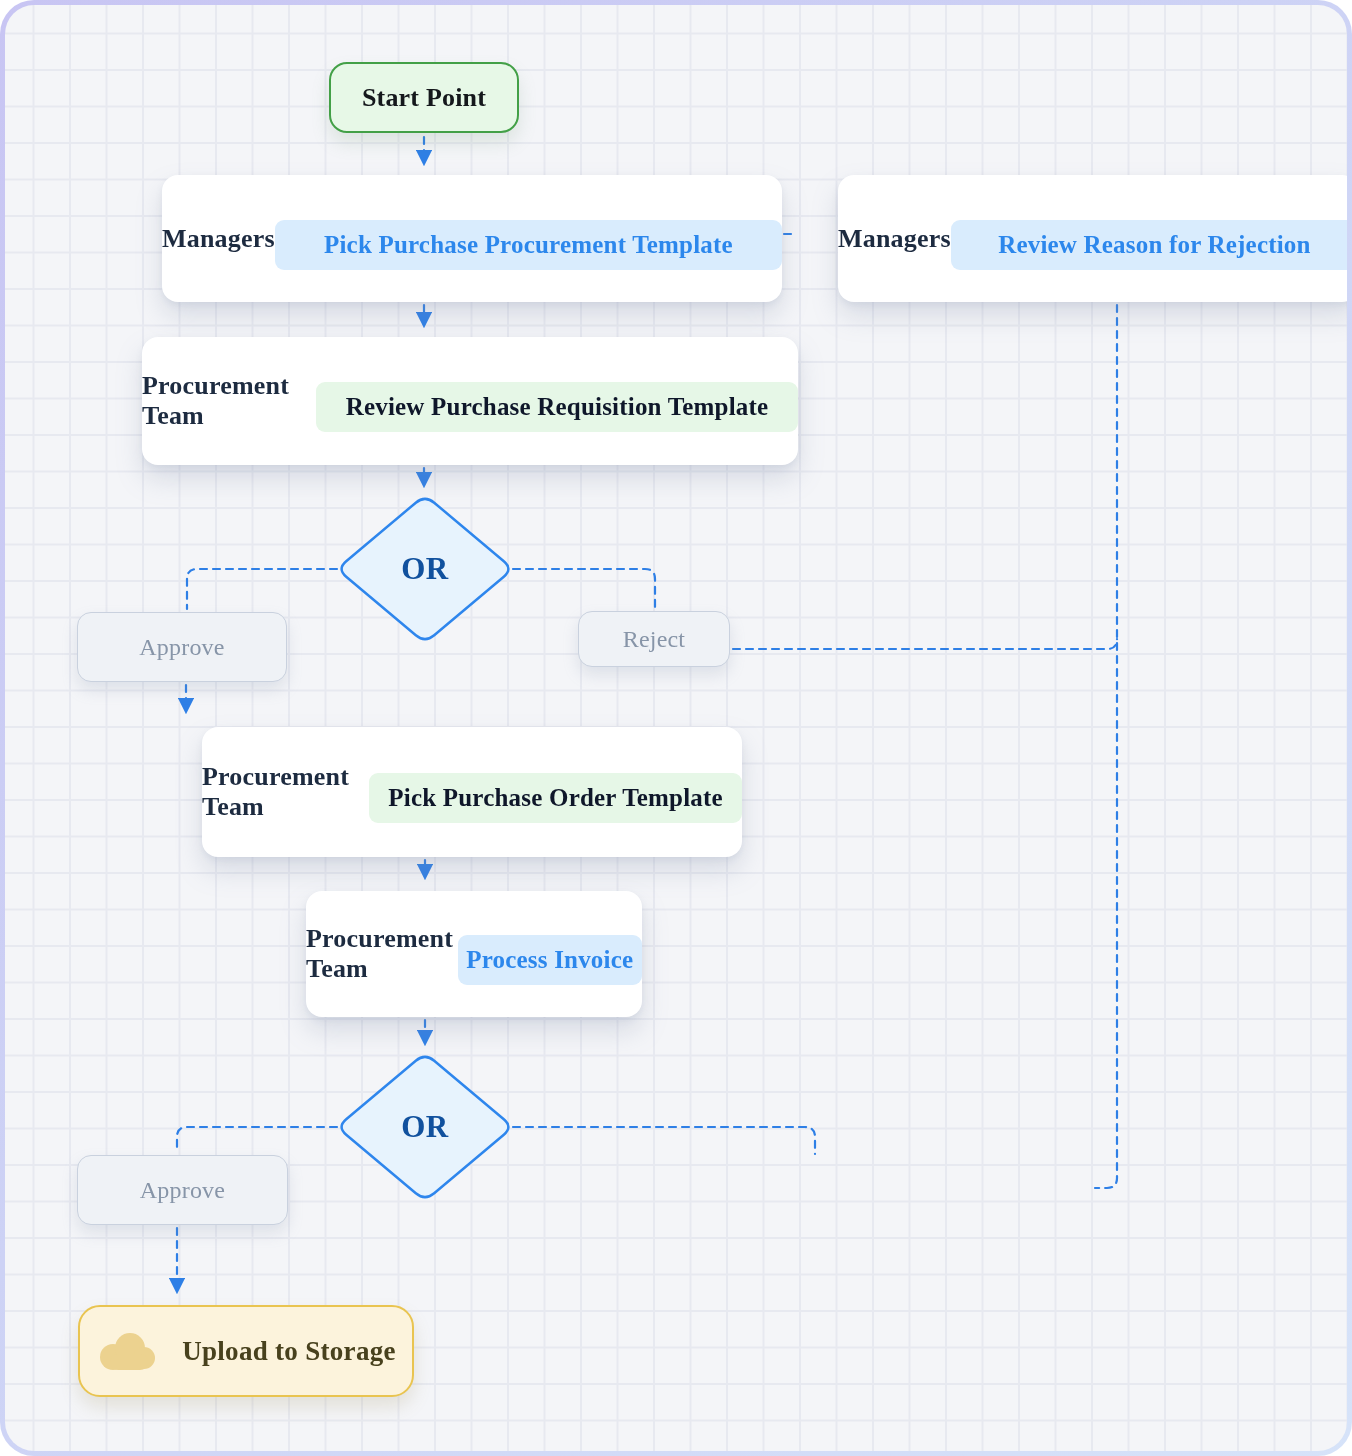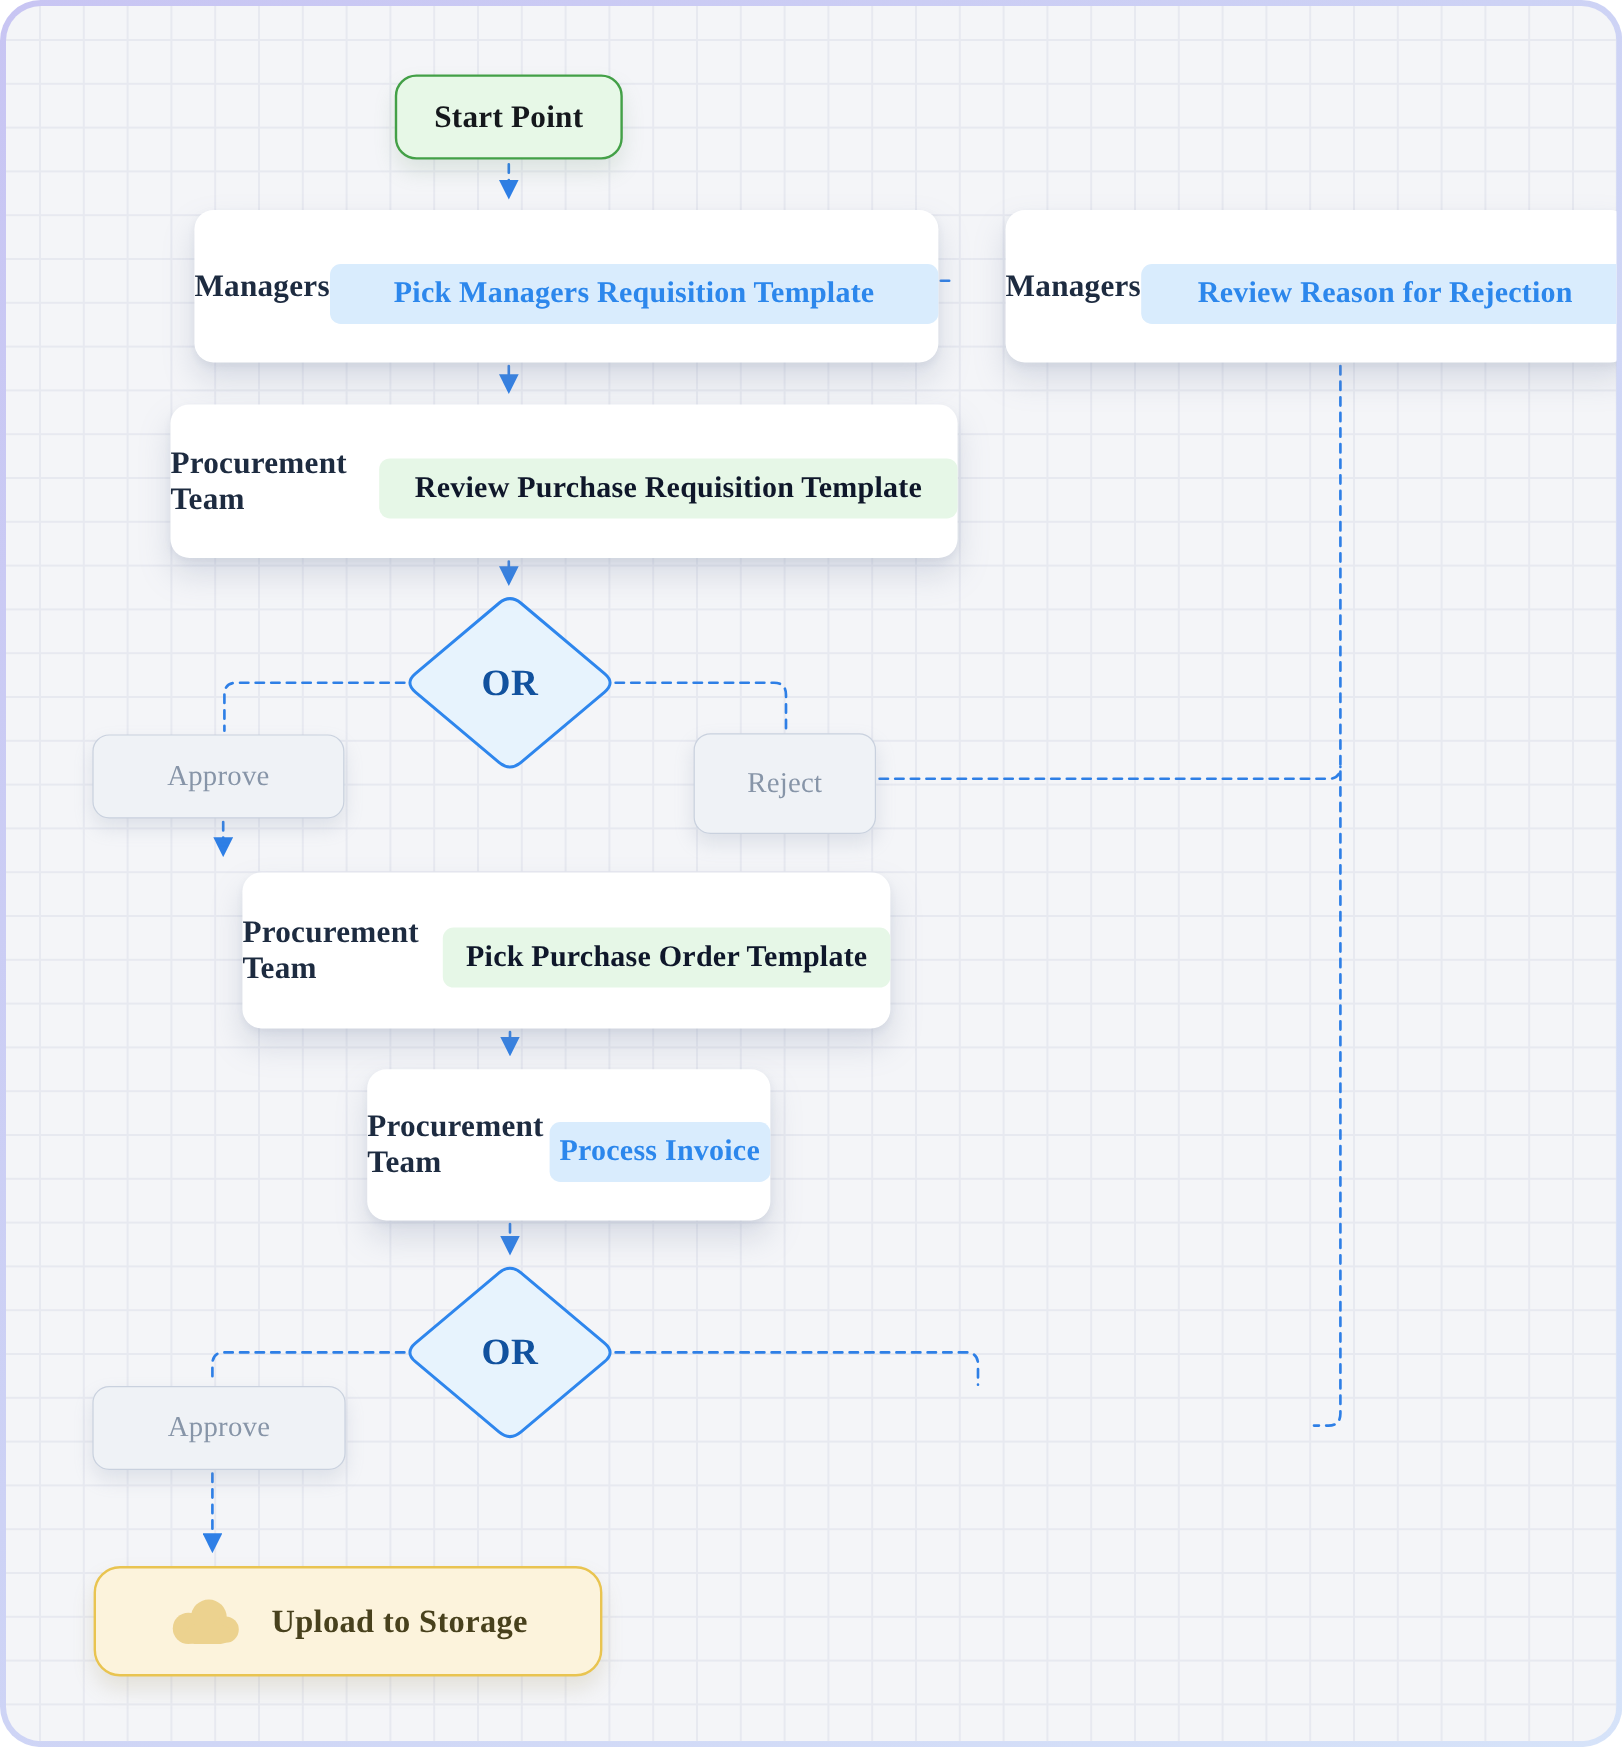--- a/index.html
+++ b/index.html
@@ -64,26 +64,26 @@
   }
   .upload .upload-text{color:#48411d;font-size:27px;font-weight:600;letter-spacing:.3px;}
   .cloud{width:62px;height:44px;display:block;}
 
   
   .n-start   {left:324px;top:57px;  width:190px;height:71px;}
   .n-mgrL    {left:112px;top:170px; width:620px;height:127px;}
   .n-mgrR    {left:788px;top:170px; width:520px;height:127px;}
   .n-proc1   {left:92px; top:332px; width:656px;height:128px;}
   .n-appr1   {left:72px; top:607px; width:210px;height:70px;}
-  .n-reject  {left:573px;top:606px; width:152px;height:84px;}
+  .n-reject  {left:573px;top:606px; width:152px;height:56px;}
   .n-proc2   {left:152px;top:722px; width:540px;height:130px;}
   .n-proc3   {left:256px;top:886px; width:336px;height:126px;}
   .n-appr2   {left:72px; top:1150px;width:211px;height:70px;}
   .n-alert   {left:553px;top:1152px;width:533px;height:70px;}
-  .n-upload  {left:73px; top:1300px;width:424px;height:92px;}
+  .n-upload  {left:73px; top:1300px;width:336px;height:92px;}
   .n-or1     {left:332px;top:490px; width:176px;height:148px;}
   .n-or2     {left:332px;top:1048px;width:176px;height:148px;}
 
   .w-mgrL  .pill{width:556px;}
   .w-mgrR  .pill{width:544px;}
   .w-proc1 .pill{width:596px;}
   .w-proc2 .pill{width:480px;}
   .w-proc3 .pill{width:262px;}
 </style>
 </head>
@@ -119,21 +119,21 @@
         <path d="M429.2 1055.7 L498.8 1114.3 Q508 1122 498.8 1129.7 L429.2 1188.3 Q420 1196 410.8 1188.3 L341.2 1129.7 Q332 1122 341.2 1114.3 L410.8 1055.7 Q420 1048 429.2 1055.7 Z"></path>
       </g>
     </svg>
 
     <div class="node start n-start">
       <span>Start Point</span>
     </div>
 
     <div class="node card n-mgrL w-mgrL">
       <div class="title">Managers</div>
-      <div class="pill blue">Pick Managers Requisition Template</div>
+      <div class="pill blue">Pick Purchase Procurement Template</div>
     </div>
 
     <div class="node card n-mgrR w-mgrR">
       <div class="title">Managers</div>
       <div class="pill blue">Review Reason for Rejection</div>
     </div>
 
     <div class="node card n-proc1 w-proc1">
       <div class="title">Procurement Team</div>
       <div class="pill green">Review Purchase Requisition Template</div>

